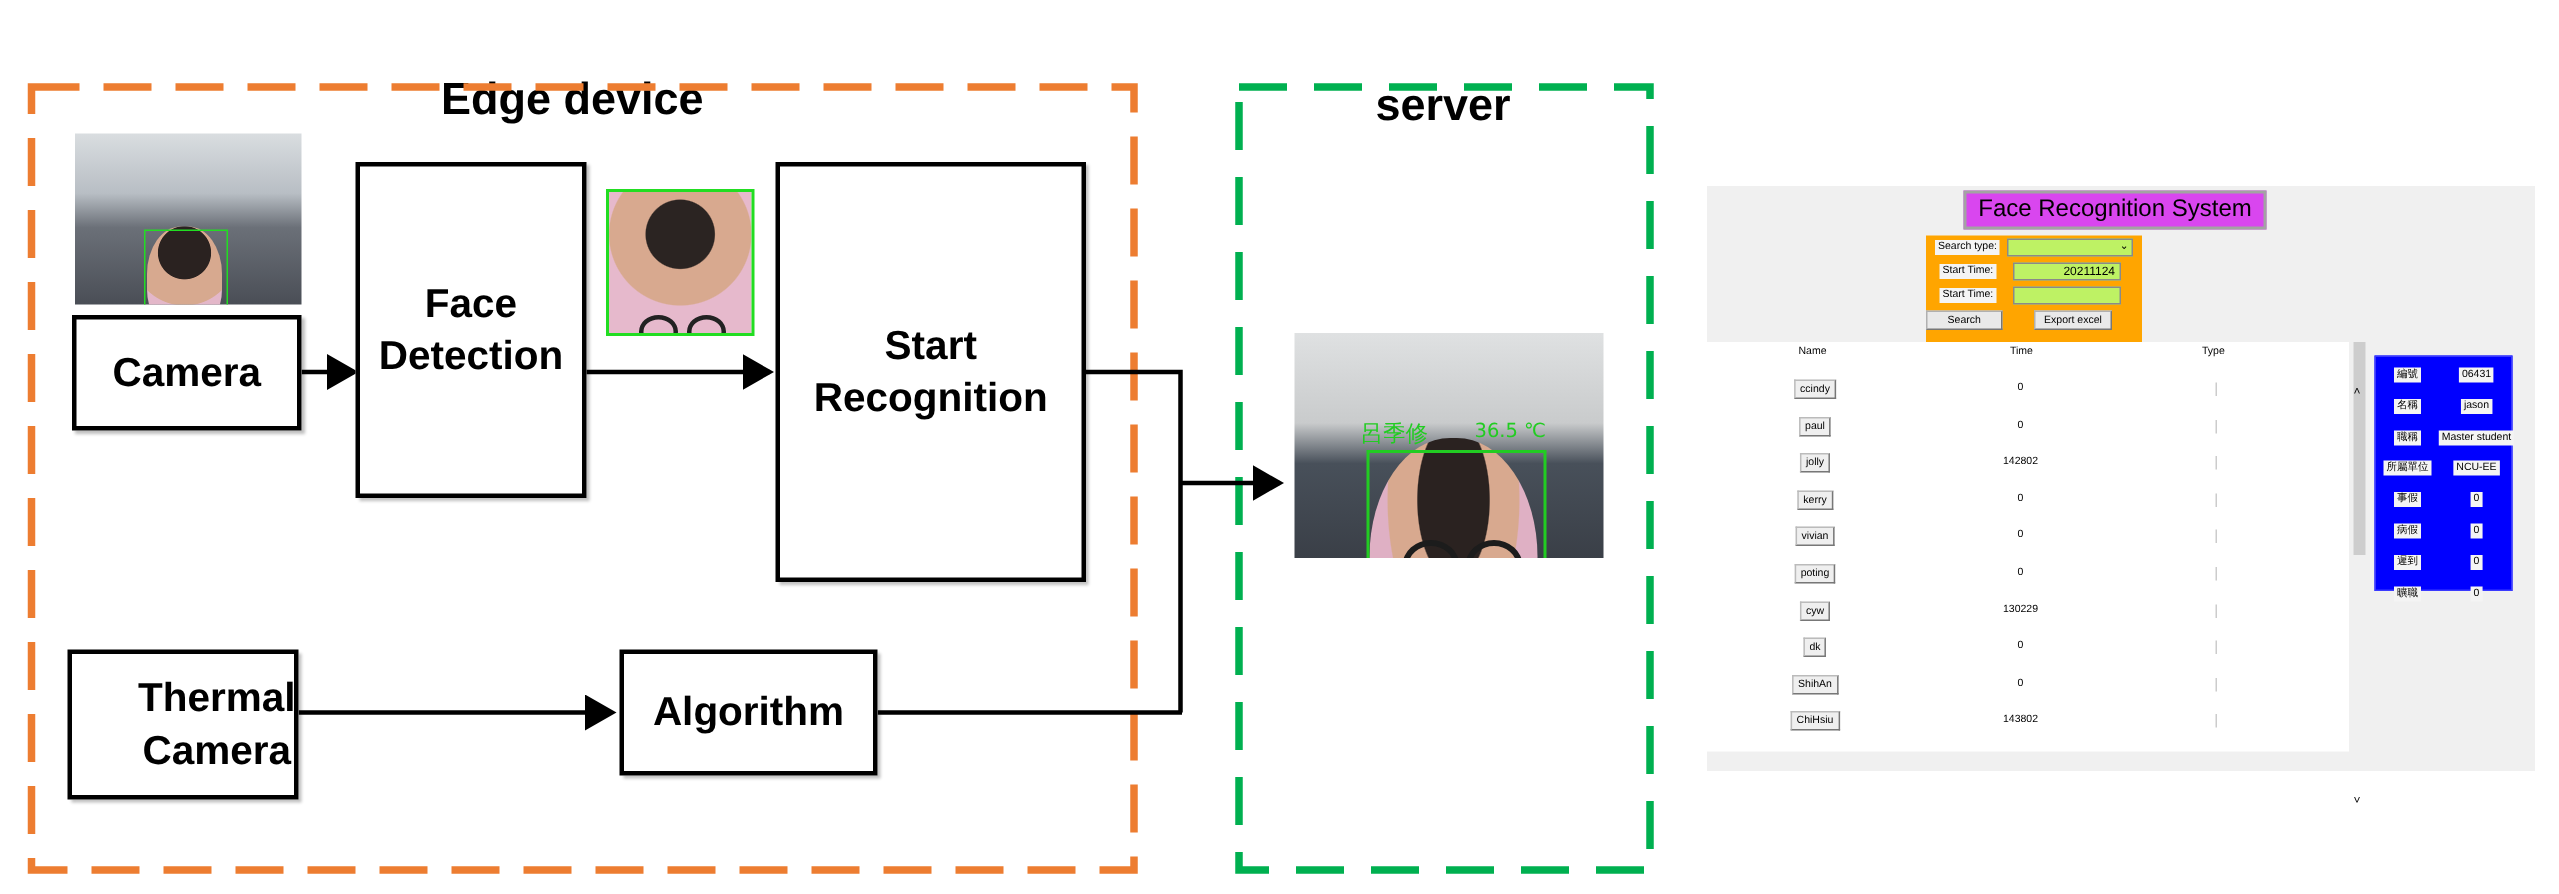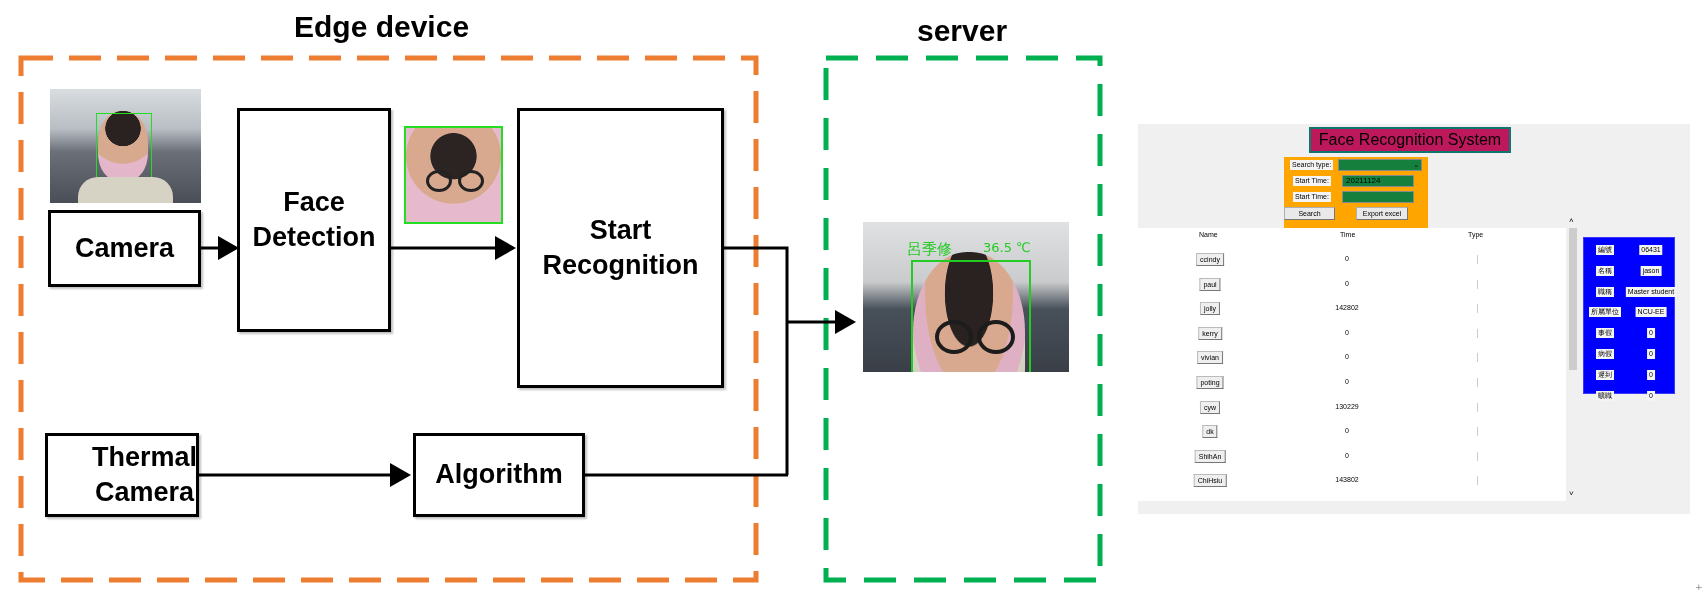--- a/index.html
+++ b/index.html
@@ -1,27 +1,27 @@
 <!DOCTYPE html>
 <html><head>
 <meta charset="utf-8">
 <style>
   html,body{margin:0;padding:0;background:#fff;}
   body{width:1706px;height:596px;position:relative;overflow:hidden;font-family:"DejaVu Sans",sans-serif;}
-  .abs{position:absolute;}
+  .abs{position:absolute;margin-top:40px;}
   .title{font-family:"Liberation Sans",sans-serif;font-weight:bold;color:#000;font-size:30px;}
   .box{position:absolute;border:3px solid #000;background:#fff;display:flex;align-items:center;justify-content:center;text-align:center;font-family:"Liberation Sans",sans-serif;font-weight:bold;font-size:27px;line-height:1.3;color:#000;box-sizing:border-box;box-shadow:2px 2px 2px rgba(0,0,0,0.25);}
   svg.lines{position:absolute;left:0;top:0;}
   .photo{position:absolute;overflow:hidden;}
   
   .app{position:absolute;left:1138px;top:124px;width:552px;height:390px;background:#f0f0f0;font-family:"Liberation Sans",sans-serif;}
-  .app-title{position:absolute;left:171px;top:3px;width:198px;height:22px;border:2px solid #0f766e;background:#be185d;font-size:16px;line-height:22px;text-align:center;color:#000;}
+  .app-title{position:absolute;left:171px;top:3px;width:198px;height:22px;border:2px solid #a3a3a3;background:#d946ef;font-size:16px;line-height:22px;text-align:center;color:#000;}
   .orange{position:absolute;left:146px;top:33px;width:144px;height:71px;background:#ffa500;}
   .lbl{position:absolute;background:#f4f4f4;font-size:7px;height:10px;line-height:10px;padding:0 2px;color:#000;}
-  .inp{position:absolute;background:#15803d;border:1px solid #8a8a8a;font-size:8px;height:10px;line-height:10px;padding:0 3px;color:#000;}
+  .inp{position:absolute;background:#bef264;border:1px solid #8a8a8a;font-size:8px;height:10px;line-height:10px;padding:0 3px;color:#000;text-align:right;}
   .btn{position:absolute;background:#e9e9e9;border:1px solid #b0b0b0;border-right-color:#777;border-bottom-color:#777;font-size:7px;height:11px;line-height:11px;text-align:center;color:#000;}
   .tbl{position:absolute;left:0;top:104px;width:428px;height:273px;background:#fff;}
   .th{position:absolute;font-size:7px;color:#000;}
   .nbtn{position:absolute;background:#efefef;border:1px solid #bbb;border-right-color:#777;border-bottom-color:#777;font-size:7px;height:11px;line-height:11px;padding:0 3px;color:#000;transform:translateX(-50%);}
   .tv{position:absolute;font-size:7px;color:#000;transform:translateX(-50%);}
   .tsep{position:absolute;width:1px;height:9px;background:#ccc;}
   .scroll{position:absolute;left:431px;top:104px;width:8px;height:142px;background:#cdcdcd;}
   .blue{position:absolute;left:445px;top:113px;width:90px;height:155px;background:#0000ff;border:1px solid #3a3aff;}
   .bl{position:absolute;background:#f4f4f4;font-size:7px;height:10px;line-height:10px;padding:0 2px;color:#000;transform:translateX(-50%);white-space:nowrap;}
 </style>
@@ -54,21 +54,21 @@
 
 <div class="box" style="left:48px;top:210px;width:153px;height:77px;">
     <span>Camera</span>
   </div>
 <div class="box" style="left:237px;top:108px;width:154px;height:224px;">
     <span style="padding:0 10px;">Face Detection</span>
   </div>
 <div class="box" style="left:517px;top:108px;width:207px;height:280px;">
     <span style="padding:0 20px;">Start Recognition</span>
   </div>
-<div class="box" style="left:45px;top:433px;width:154px;height:84px;padding-left:45px;">
+<div class="box" style="left:45px;top:433px;width:154px;height:100px;padding-left:45px;">
     <span style="padding:0 16px;">Thermal Camera</span>
   </div>
 <div class="box" style="left:413px;top:433px;width:172px;height:84px;">
     <span>Algorithm</span>
   </div>
 
 <div class="photo" style="left:50px;top:89px;width:151px;height:114px;background:linear-gradient(#d9dde0 0%,#b8bec4 35%,#6b7078 55%,#4a4e56 100%);">
   <div class="abs" style="left:48px;top:22px;width:50px;height:70px;border-radius:45% 45% 40% 40%;background:radial-gradient(circle at 50% 25%,#2a2220 0 30%,#d7a98f 31% 60%,#e3b7c9 61%);"></div>
   <div class="abs" style="left:46px;top:24px;width:54px;height:64px;border:1px solid #22dd22;"></div>
   <div class="abs" style="left:28px;top:88px;width:95px;height:30px;background:#d6d2c4;border-radius:20px 20px 0 0;"></div>

